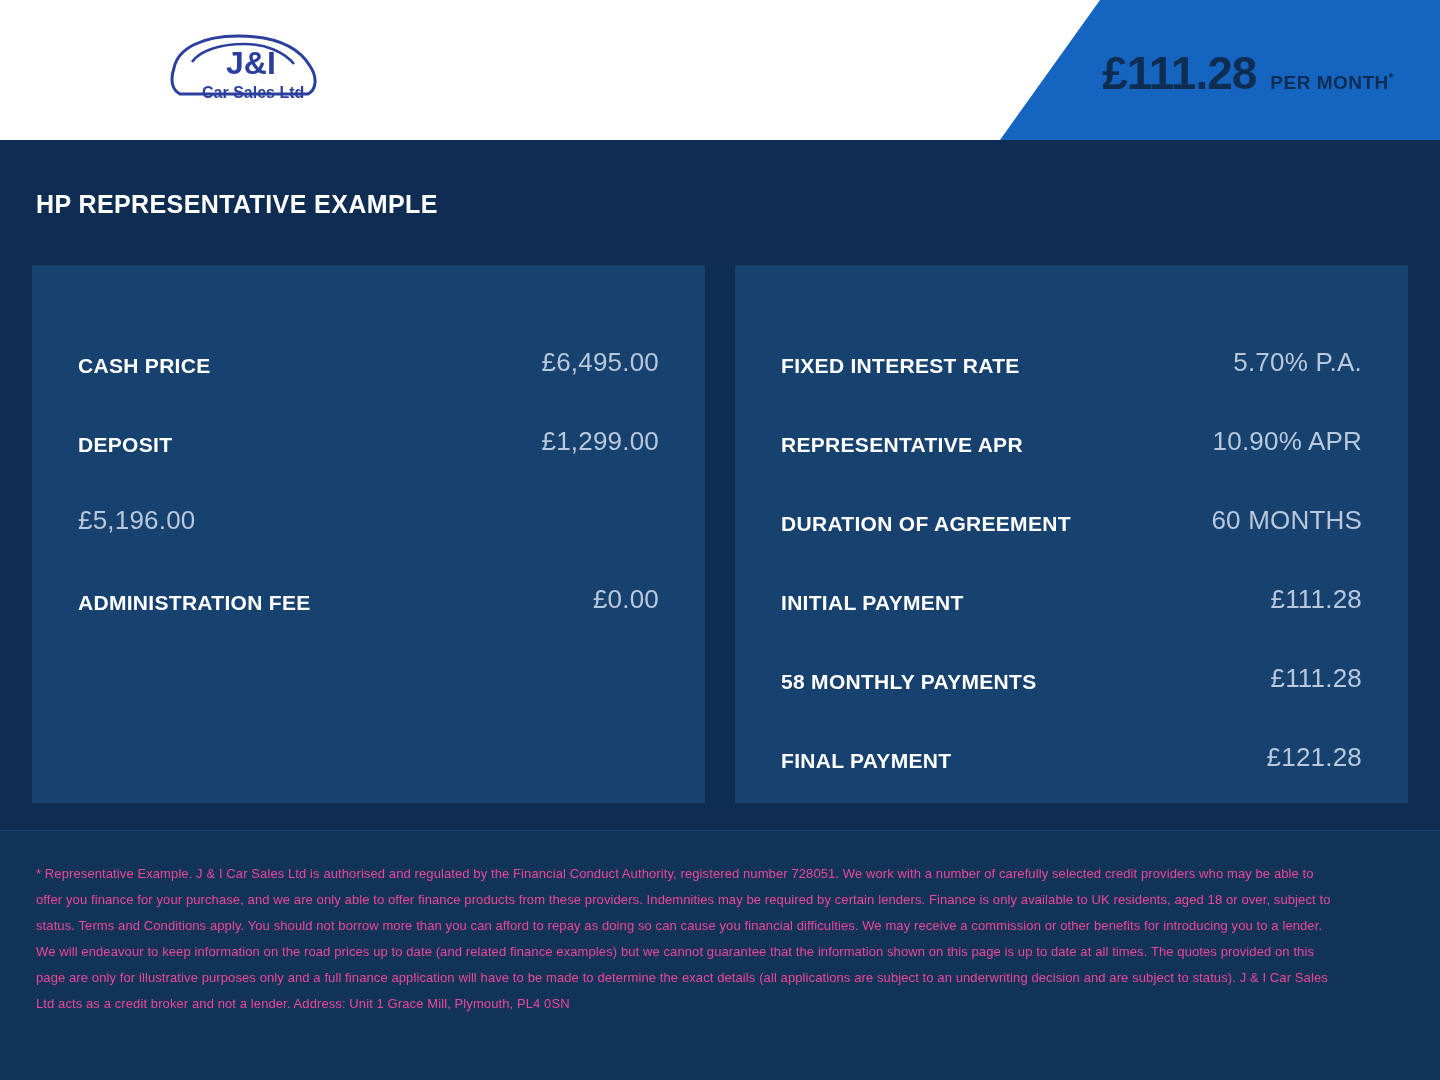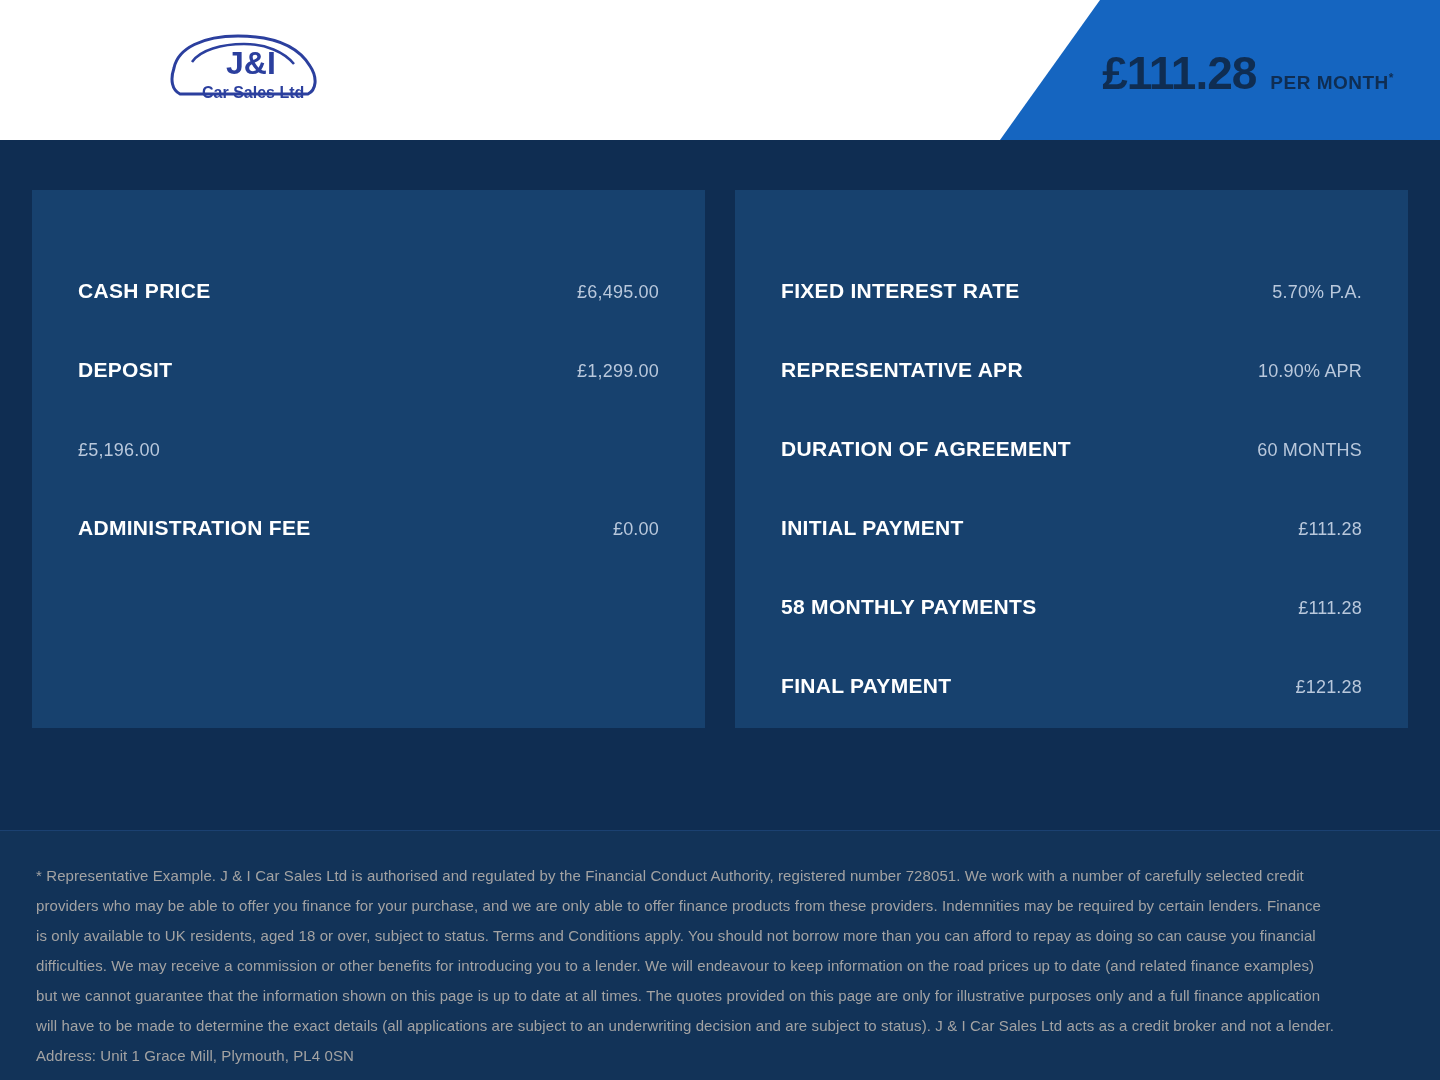--- a/index.html
+++ b/index.html
@@ -90,37 +90,37 @@
     height: 79px;
   }
   .row-label {
     color: #ffffff;
     font-size: 21px;
     font-weight: bold;
     letter-spacing: 0.3px;
   }
   .row-value {
     color: #b9c8dc;
-    font-size: 18px;
+    font-size: 26px;
     font-weight: normal;
     letter-spacing: 0.2px;
   }
 
   
   .footer {
     position: relative;
     width: 1440px;
     height: 250px;
     background: #123358;
     border-top: 1px solid #1b4171;
     padding: 30px 36px;
   }
   .footer p {
-    color: #a3a3a3;
-    font-size: 15px;
+    color: #ec4899;
+    font-size: 13px;
     line-height: 2.0;
     letter-spacing: 0.1px;
     max-width: 1300px;
   }
 </style>
 </head>
 <body>
 
 <div class="page">
 
@@ -136,20 +136,21 @@
       </svg>
     </div>
 
     <div class="price-block">
       <span class="price-amount">£111.28</span>
       <span class="price-per"><span>PER MONTH</span><sup>*</sup></span>
     </div>
   </div>
 
   <div class="body-area">
+    <div class="title">HP REPRESENTATIVE EXAMPLE</div>
 
     <div class="columns">
 
       <div class="panel">
         <div class="row">
           <span class="row-label">CASH PRICE</span>
           <span class="row-value">£6,495.00</span>
         </div>
         <div class="row">
           <span class="row-label">DEPOSIT</span>

